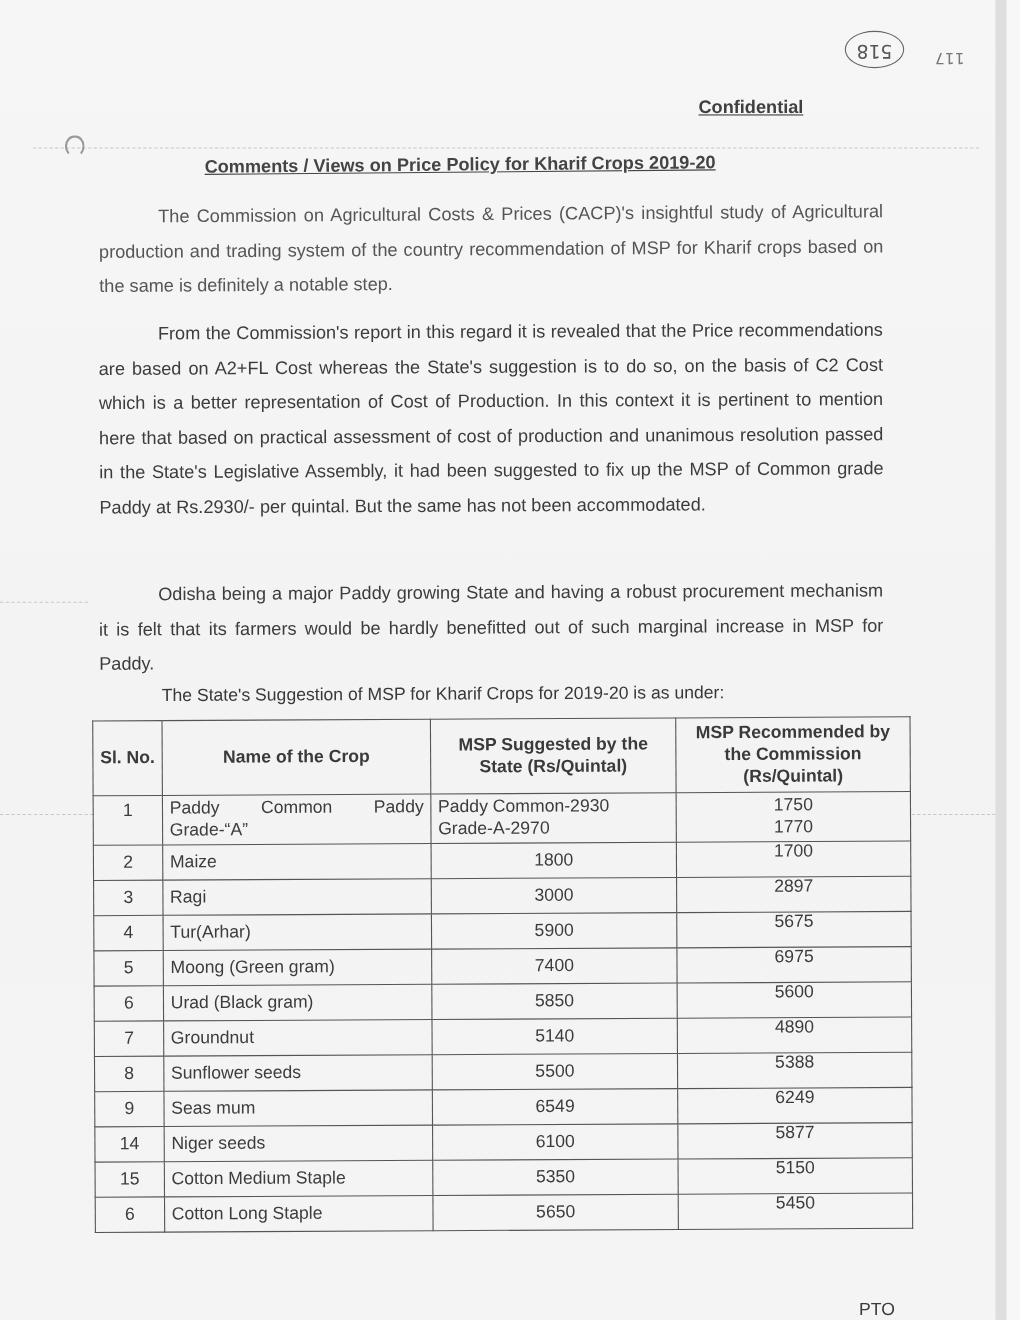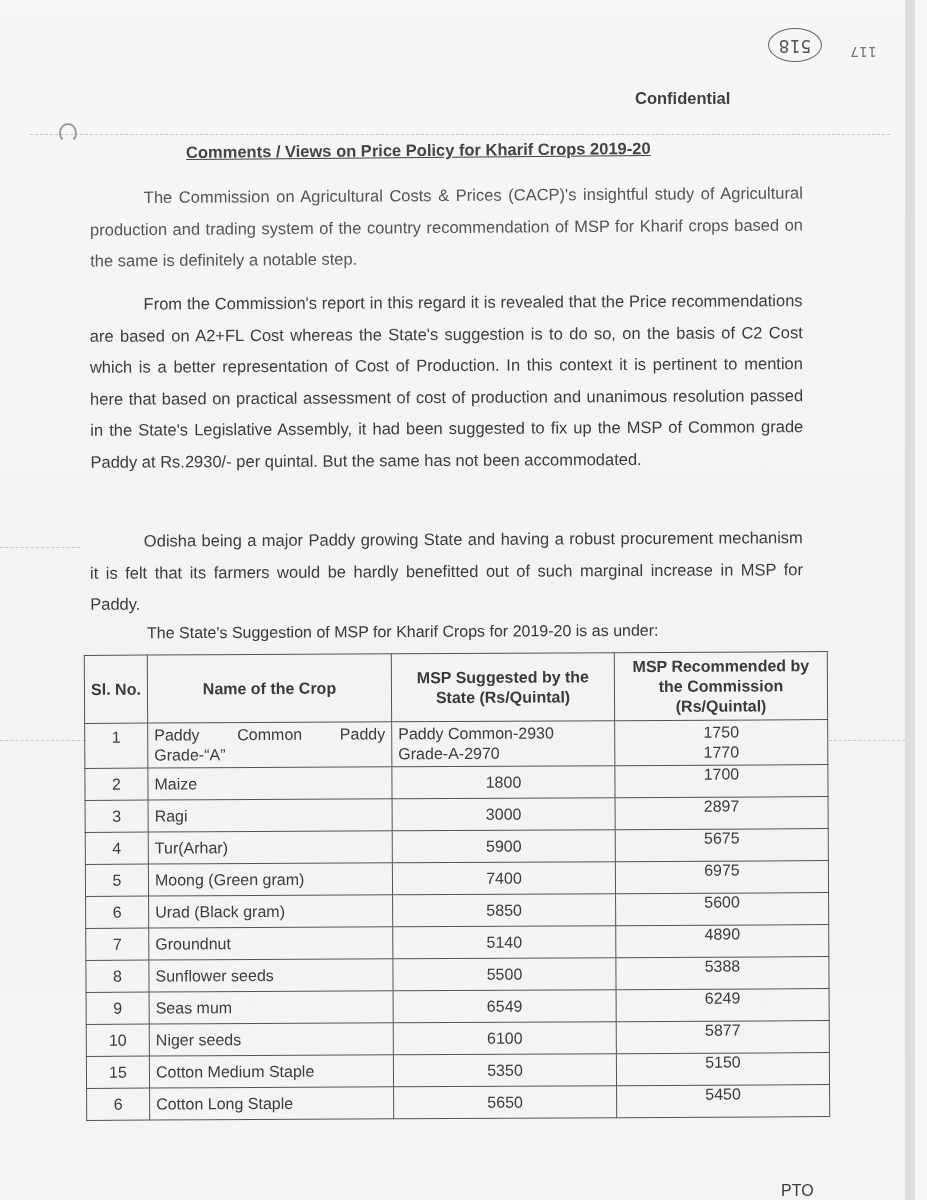--- a/index.html
+++ b/index.html
@@ -33,21 +33,21 @@
       position:absolute; left:850px; top:44px; font-size:14px; color:#777;
       font-family:"DejaVu Sans", sans-serif; transform:rotate(180deg);
     }
     .hole {
       position:absolute; left:59px; top:123px; width:14px; height:16px;
       border:2px solid #999; border-radius:50%; border-bottom-color:transparent;
     }
     .scan-line { position:absolute; height:0; border-top:1px dashed #c8c8c8; }
     .confidential {
       position:absolute; left:635px; top:89px; font-weight:bold; font-size:16.5px;
-      color:#404040;
+      text-decoration:underline; color:#404040;
     }
     .title {
       position:absolute; left:186px; top:141px; font-weight:bold; font-size:16.5px;
       text-decoration:underline; color:#444; transform:rotate(-0.5deg);
     }
     .para {
       position:absolute; left:90px; width:713px; font-size:16.5px; line-height:31.5px;
       text-align:justify; color:#3c3c3c; text-indent:54px;
     }
     .para.p1 { top:180px; color:#555; transform:rotate(-0.4deg); }
@@ -161,21 +161,21 @@
         <td class="sug">5500</td>
         <td class="rec">5388</td>
       </tr>
       <tr>
         <td class="sl">9</td>
         <td class="crop">Seas mum</td>
         <td class="sug">6549</td>
         <td class="rec">6249</td>
       </tr>
       <tr>
-        <td class="sl">10</td>
+        <td class="sl">14</td>
         <td class="crop">Niger seeds</td>
         <td class="sug">6100</td>
         <td class="rec">5877</td>
       </tr>
       <tr>
         <td class="sl">15</td>
         <td class="crop">Cotton Medium Staple</td>
         <td class="sug">5350</td>
         <td class="rec">5150</td>
       </tr>

